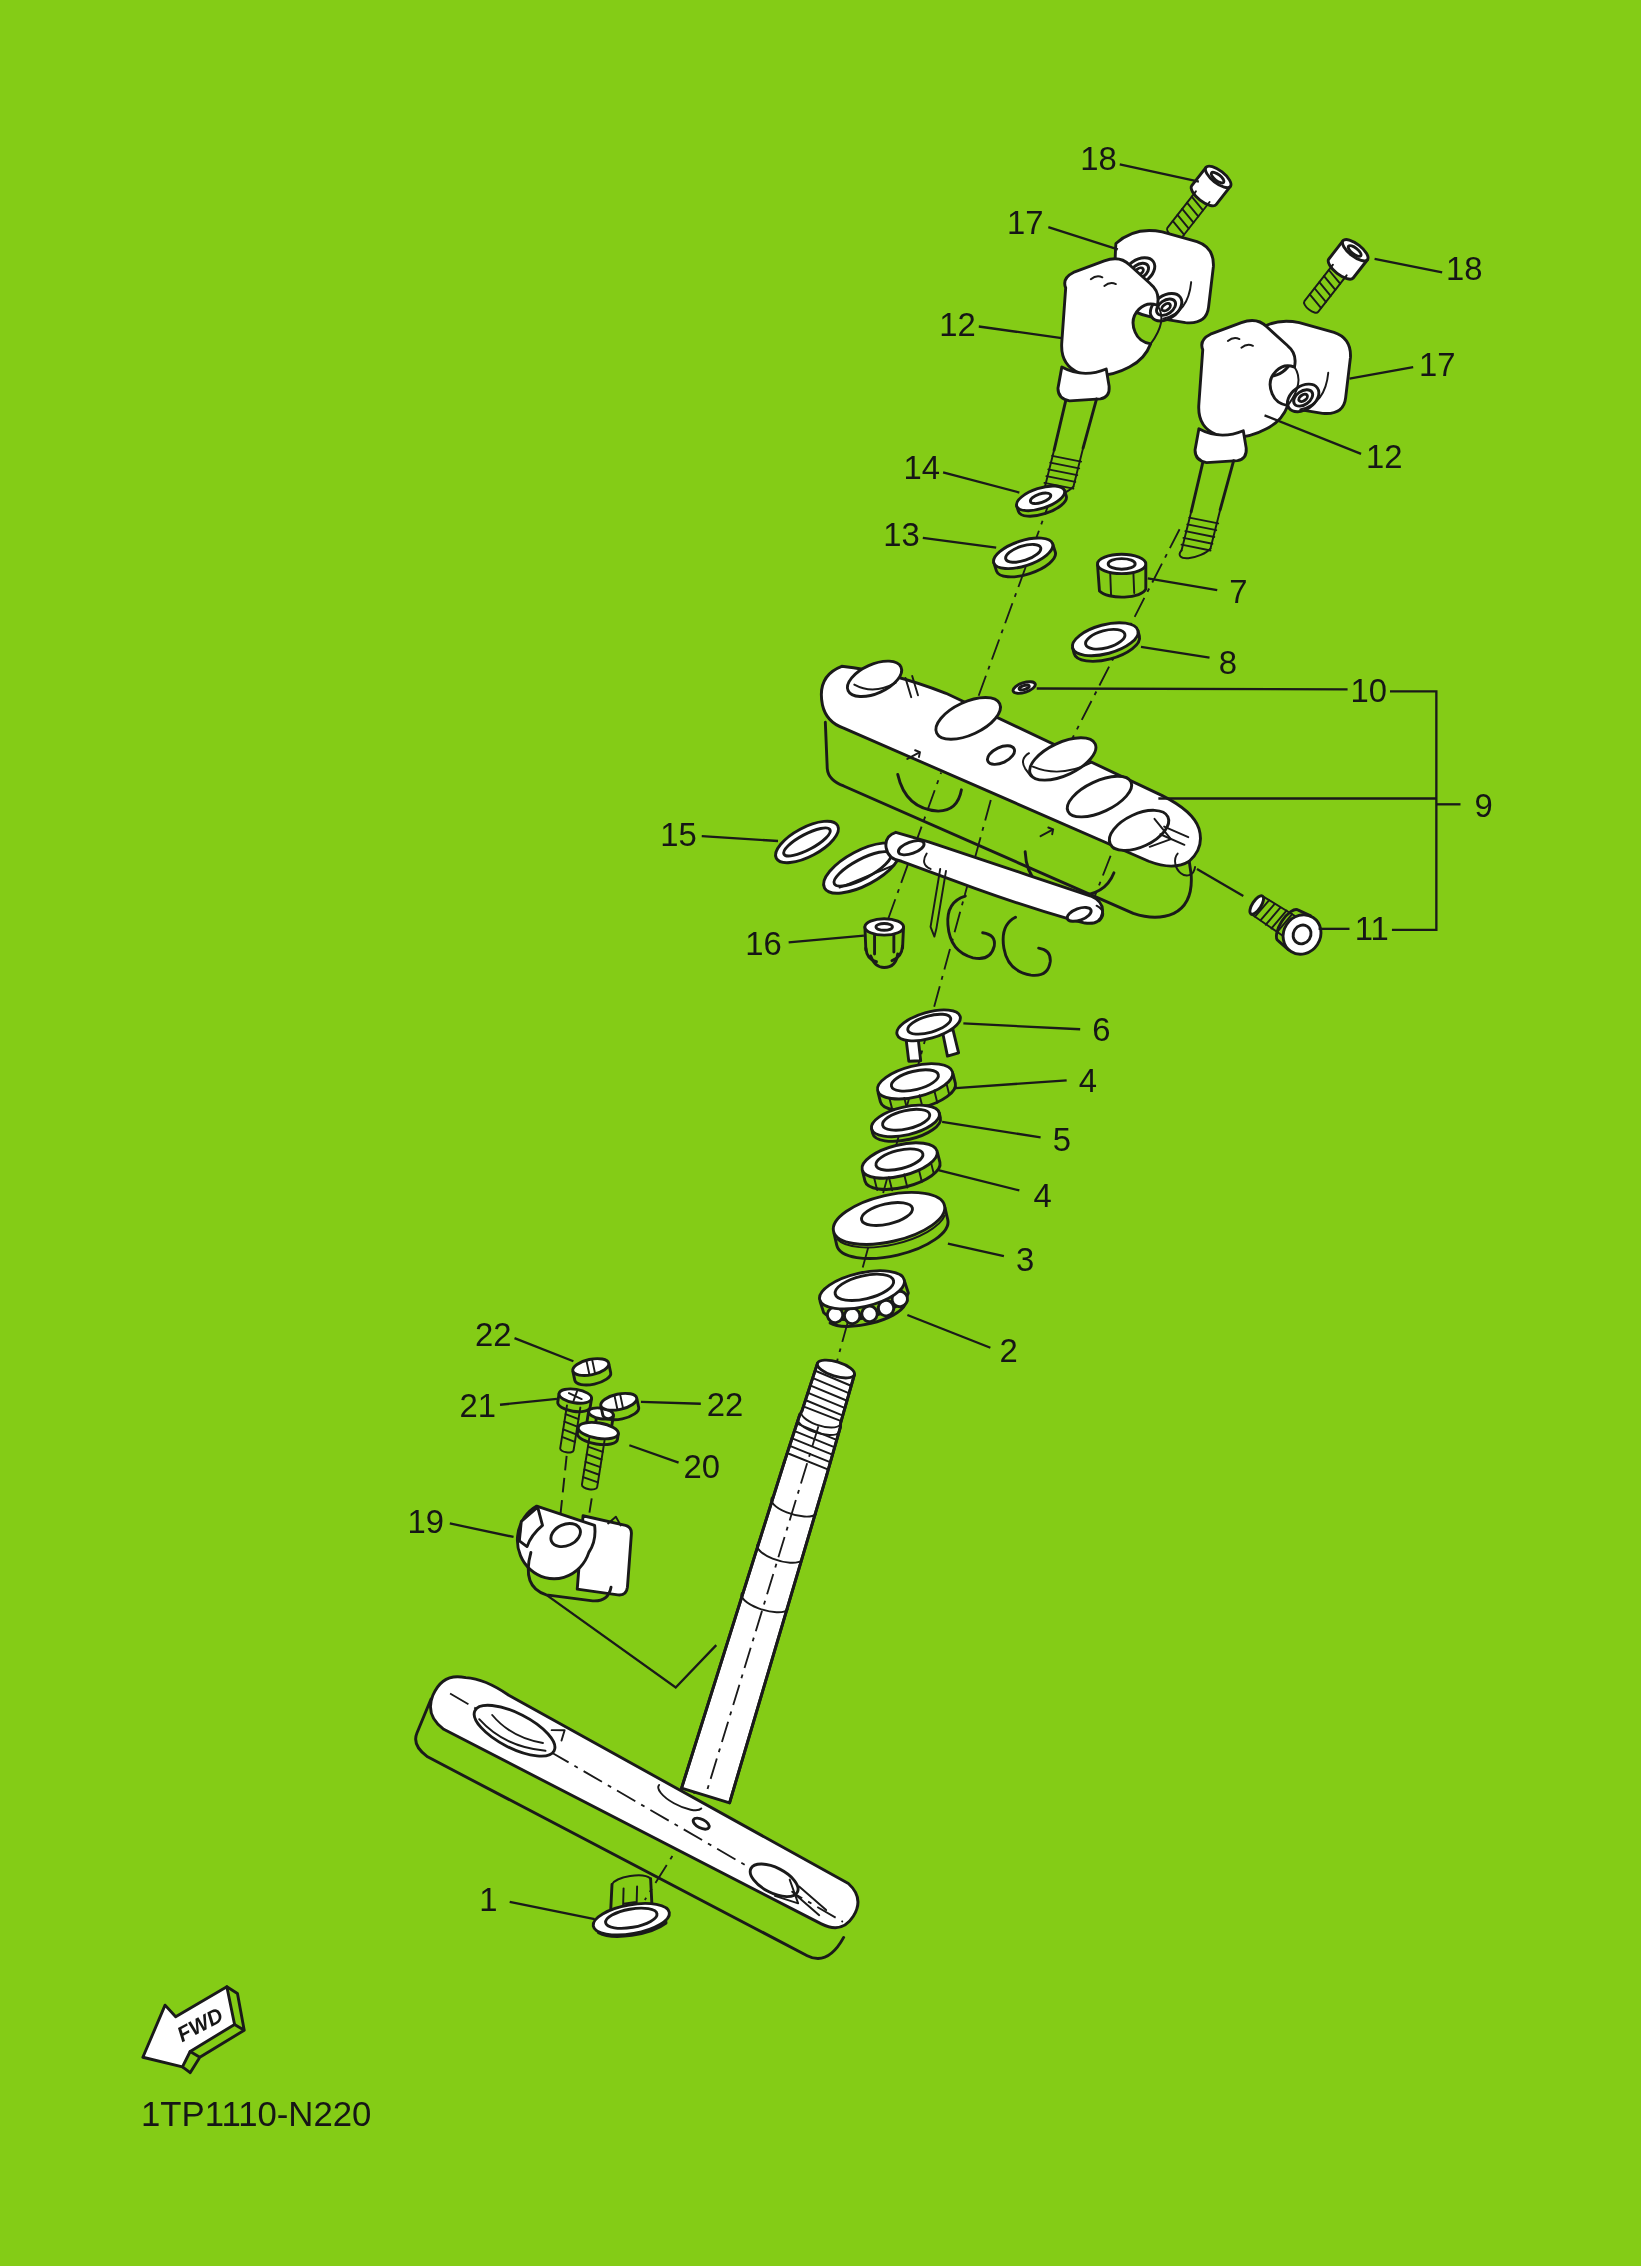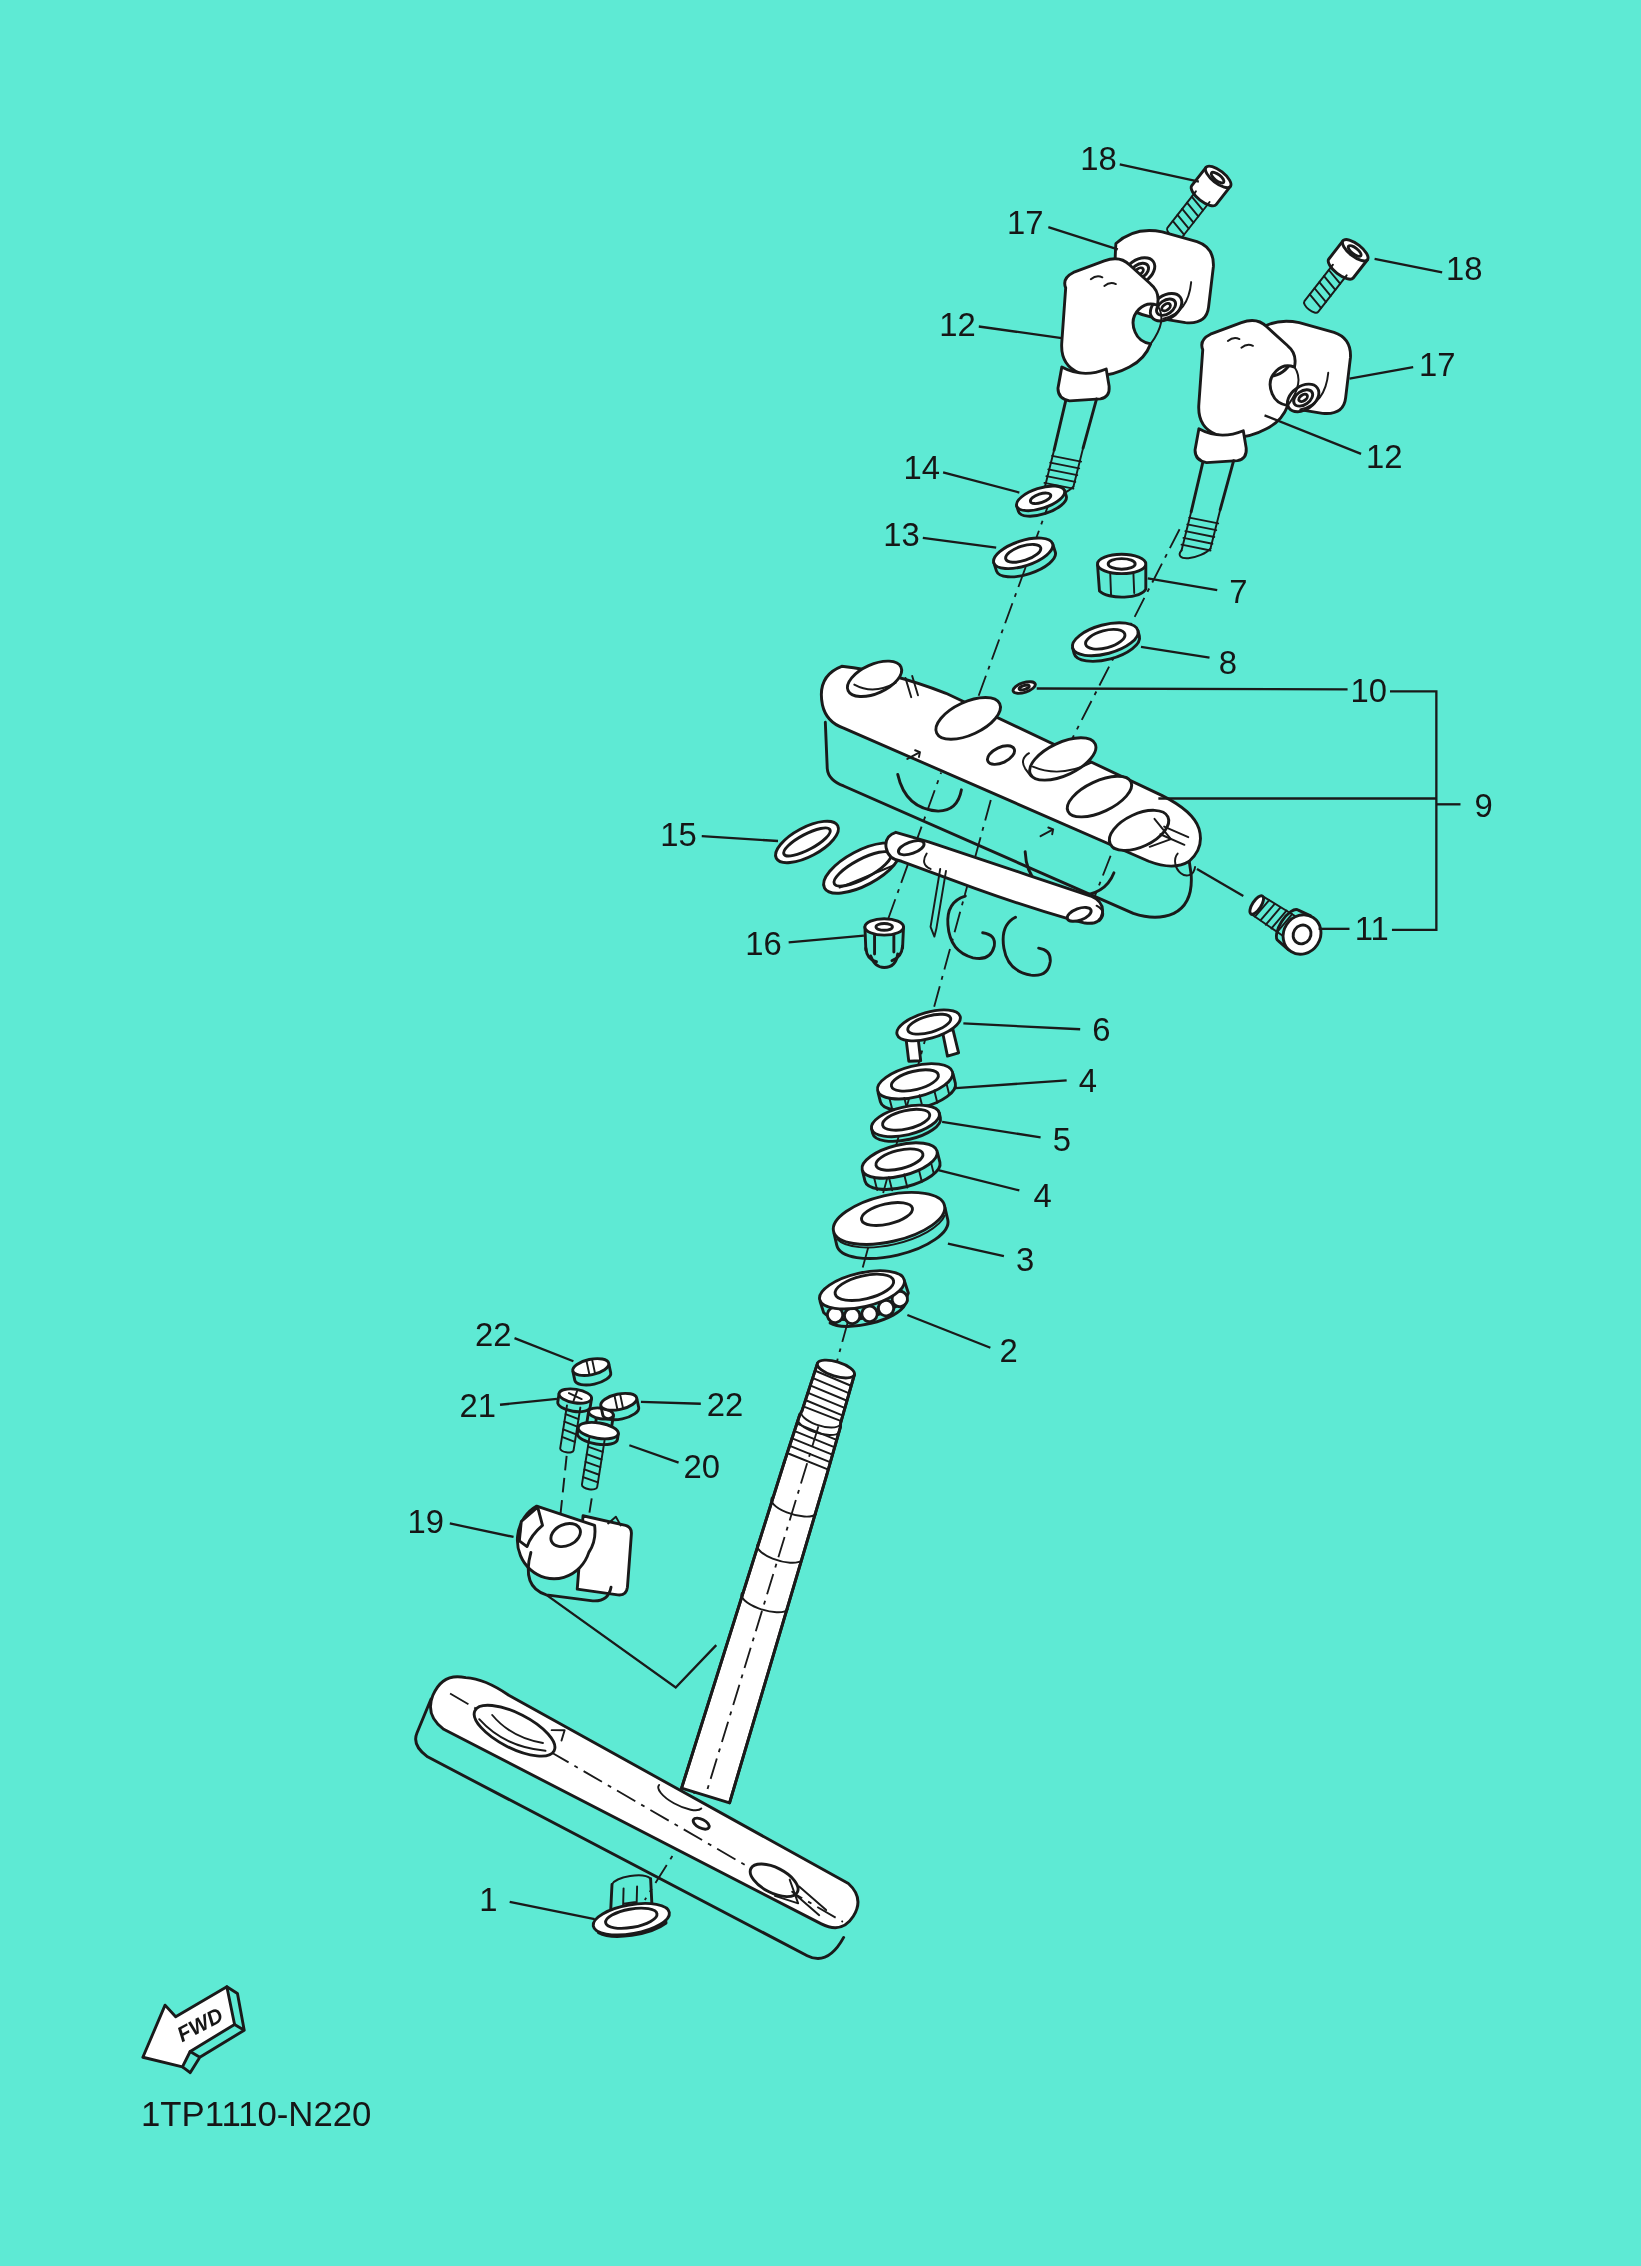--- a/index.html
+++ b/index.html
@@ -1,16 +1,16 @@
 <!DOCTYPE html>
 <html><head>
 <meta charset="utf-8">
 <style>
   html,body { margin:0; padding:0; background:#ffffff; }
-  .page { position:relative; width:1641px; height:2266px; background:#5eead4; overflow:hidden; }
+  .page { position:relative; width:1641px; height:2266px; background:#84cc16; overflow:hidden; }
   svg { display:block; }
   .o  { fill:#ffffff; stroke:#1a1a1a; stroke-width:3;   stroke-linejoin:round; stroke-linecap:round; }
   .ol { fill:none;    stroke:#1a1a1a; stroke-width:3;   stroke-linejoin:round; stroke-linecap:round; }
   .d  { fill:none;    stroke:#1a1a1a; stroke-width:2;   stroke-linejoin:round; stroke-linecap:round; }
   .lead  { fill:none; stroke:#1a1a1a; stroke-width:2.4; }
   .cdash { fill:none; stroke:#1a1a1a; stroke-width:1.9; stroke-dasharray:22 7 4 7; }
   .ldash { fill:none; stroke:#1a1a1a; stroke-width:2;   stroke-dasharray:15 8; }
   text.callout { font-family:"Liberation Sans", sans-serif; font-size:34px; fill:#161616;
                  text-anchor:middle; dominant-baseline:central; }
   text.partnum { font-family:"Liberation Sans", sans-serif; font-size:36px; fill:#161616; }

